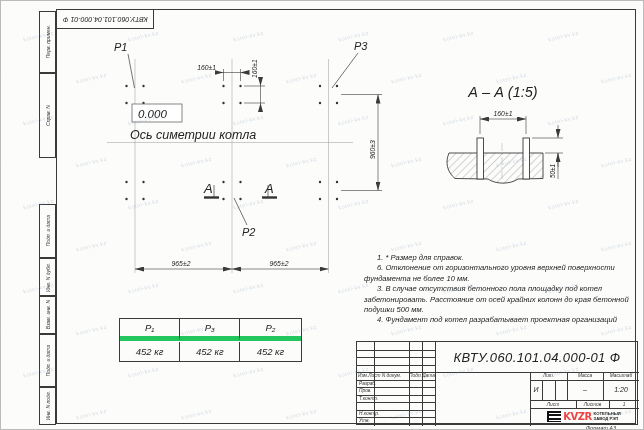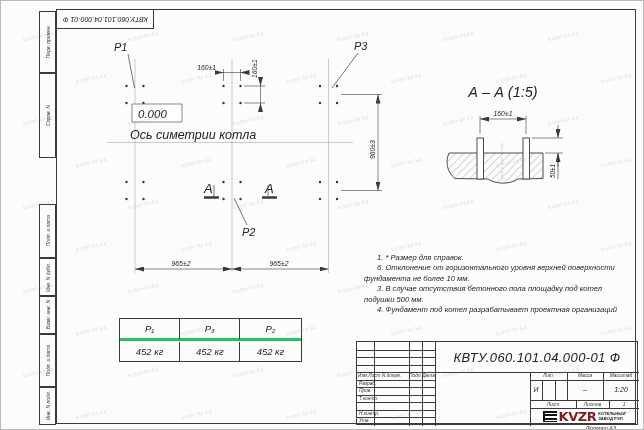--- a/index.html
+++ b/index.html
@@ -18,40 +18,40 @@
   
   svg.draw{position:absolute;left:0;top:0;}
   svg.draw text{font-family:"Liberation Sans",sans-serif;font-style:italic;fill:#222;}
   
   .notes{position:absolute;left:363px;top:252px;width:272px;font-size:7.6px;font-style:italic;line-height:10.4px;color:#222;}
   .notes div{white-space:nowrap;}
   .notes div.ind{padding-left:13px;}
   
   .ptable{position:absolute;left:118px;top:317px;width:183px;height:44px;display:flex;flex-wrap:wrap;
           border:1.1px solid #3a3a3a;box-sizing:border-box;}
-  .ptable .cell{width:60.2px;box-sizing:border-box;border-right:1px solid #3a3a3a;border-bottom:3px solid #22c55e;
+  .ptable .cell{width:60.2px;box-sizing:border-box;border-right:1px solid #3a3a3a;border-bottom:5px solid #22c55e;
           display:flex;align-items:center;justify-content:center;font-style:italic;}
   .ptable .cell:nth-child(3n){border-right:none;}
   .ptable .hdr{height:22px;font-size:9.5px;}
   .ptable .val{height:19px;font-size:9.5px;border-bottom:none;}
   
   .tb{position:absolute;left:355px;top:340px;width:282px;height:84px;border:1.3px solid #3a3a3a;box-sizing:border-box;font-style:italic;}
   .tb .ln{position:absolute;background:#3a3a3a;}
   .tb .cell{position:absolute;display:flex;align-items:center;justify-content:center;box-sizing:border-box;}
   .tb .lbl{font-size:4.8px;white-space:nowrap;color:#333;}
   .tb .rowlbl{position:absolute;left:2px;font-size:4.8px;white-space:nowrap;color:#333;}
   .docnum{position:absolute;left:78px;top:0;width:204px;height:30px;display:flex;align-items:center;justify-content:center;
           font-size:13px;font-style:italic;letter-spacing:.4px;white-space:nowrap;}
   .ttl{position:absolute;left:78px;top:30px;width:95px;height:53px;display:flex;flex-direction:column;
        align-items:center;justify-content:flex-start;padding-top:2px;box-sizing:border-box;}
   .ttl .big{font-size:10px;line-height:11.5px;font-style:italic;}
   .ttl .small{font-size:5px;line-height:5.8px;font-style:italic;color:#333;}
   .logo{position:absolute;left:173px;top:66px;width:108px;height:17px;display:flex;align-items:center;justify-content:center;gap:2px;font-style:normal;}
   .logo .glyph{width:12px;height:11px;background:repeating-linear-gradient(180deg,#111 0 2px,#fff 2px 3.4px);border-left:2.4px solid #111;}
-  .logo .kvzr{font-weight:bold;font-size:13px;letter-spacing:-.5px;color:#7f1d1d;font-family:"DejaVu Sans",sans-serif;}
+  .logo .kvzr{font-weight:bold;font-size:10px;letter-spacing:-.5px;color:#ef4444;font-family:"DejaVu Sans",sans-serif;}
   .logo .org{font-size:4.2px;line-height:4.8px;color:#222;font-style:normal;font-weight:bold;}
   .fmt{position:absolute;left:560px;top:424px;width:80px;text-align:center;font-size:5.5px;font-style:italic;color:#333;}
   
   .wm{position:absolute;left:0;top:0;width:644px;height:430px;pointer-events:none;overflow:hidden;}
   .wm span{position:absolute;font-size:5.5px;color:#7b93ad;opacity:.30;transform:rotate(-13deg);white-space:nowrap;letter-spacing:.5px;}
 </style>
 </head>
 <body>
 
 <div class="sheet">
@@ -209,20 +209,21 @@
       </g>
       <text transform="translate(553.5,177) rotate(-90)" font-size="6.4">50±1</text>
     </g>
   </svg>
 
   <div class="notes">
     <div class="ind">1. * Размер для справок.</div>
     <div class="ind">6. Отклонение от горизонтального уровня верхней поверхности</div>
     <div>фундамента не более 10 мм.</div>
     <div class="ind">3. В случае отсутствия бетонного пола площадку под котел</div>
+    <div>забетонировать. Расстояние от осей крайних колонн до края бетонной</div>
     <div>подушки 500 мм.</div>
     <div class="ind">4. Фундамент под котел разрабатывает проектная организаций</div>
   </div>
 
   <div class="ptable">
     <div class="cell hdr">P₁</div>
     <div class="cell hdr">P₃</div>
     <div class="cell hdr">P₂</div>
     <div class="cell val">452 кг</div>
     <div class="cell val">452 кг</div>

